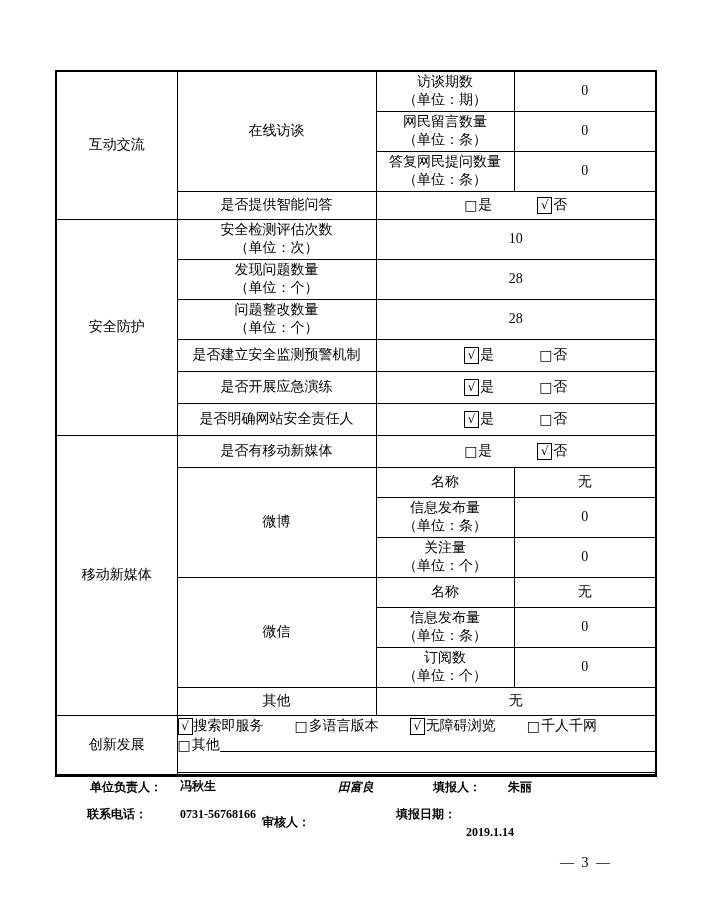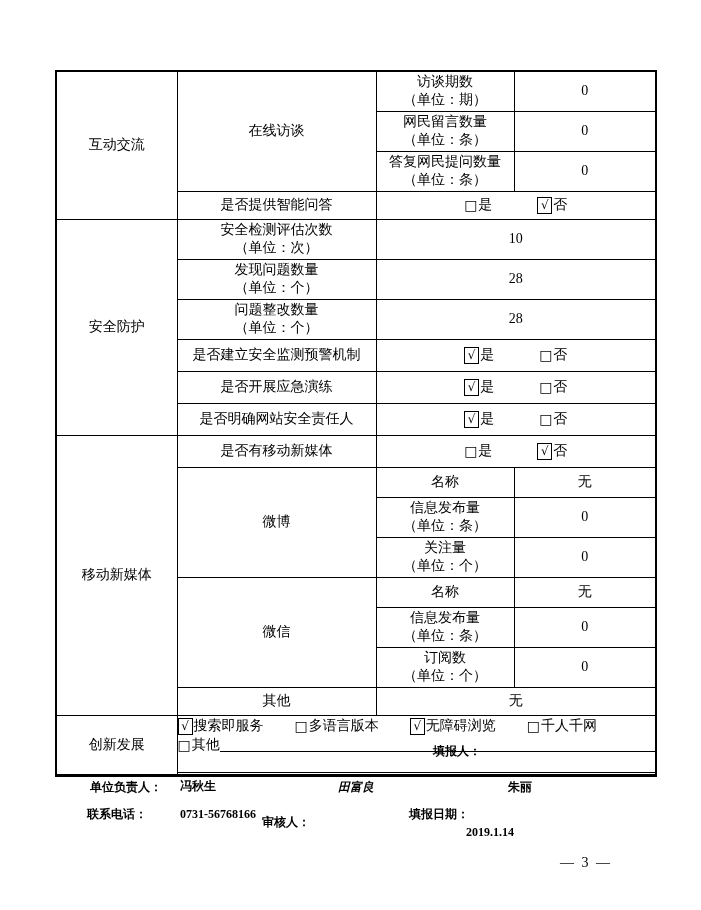--- a/index.html
+++ b/index.html
@@ -266,23 +266,23 @@
       </tr>
 
     </tbody>
   </table>
 
   <div class="footer">
     <span class="fitem" style="left:90px;  top:779px;">单位负责人：</span>
     <span class="fitem" style="left:180px; top:779px;font-family:Liberation Mono, monospace;">冯秋生</span>
     <span class="fitem" style="left:262px; top:814px;">审核人：</span>
     <span class="fitem" style="left:338px; top:779px;font-style:italic;">田富良</span>
-    <span class="fitem" style="left:433px; top:743px;">填报人：</span>
+    <span class="fitem" style="left:433px; top:779px;">填报人：</span>
     <span class="fitem" style="left:508px; top:779px;">朱丽</span>
     <span class="fitem" style="left:87px;  top:806px;">联系电话：</span>
     <span class="fitem" style="left:180px; top:806px;">0731-56768166</span>
-    <span class="fitem" style="left:409px; top:806px;">填报日期：</span>
+    <span class="fitem" style="left:396px; top:806px;">填报日期：</span>
     <span class="fitem" style="left:466px; top:806px;margin-top:18px;">2019.1.14</span>
   </div>
 
   <div class="pagenum">— 3 —</div>
 
 </div>
 
 </body></html>

